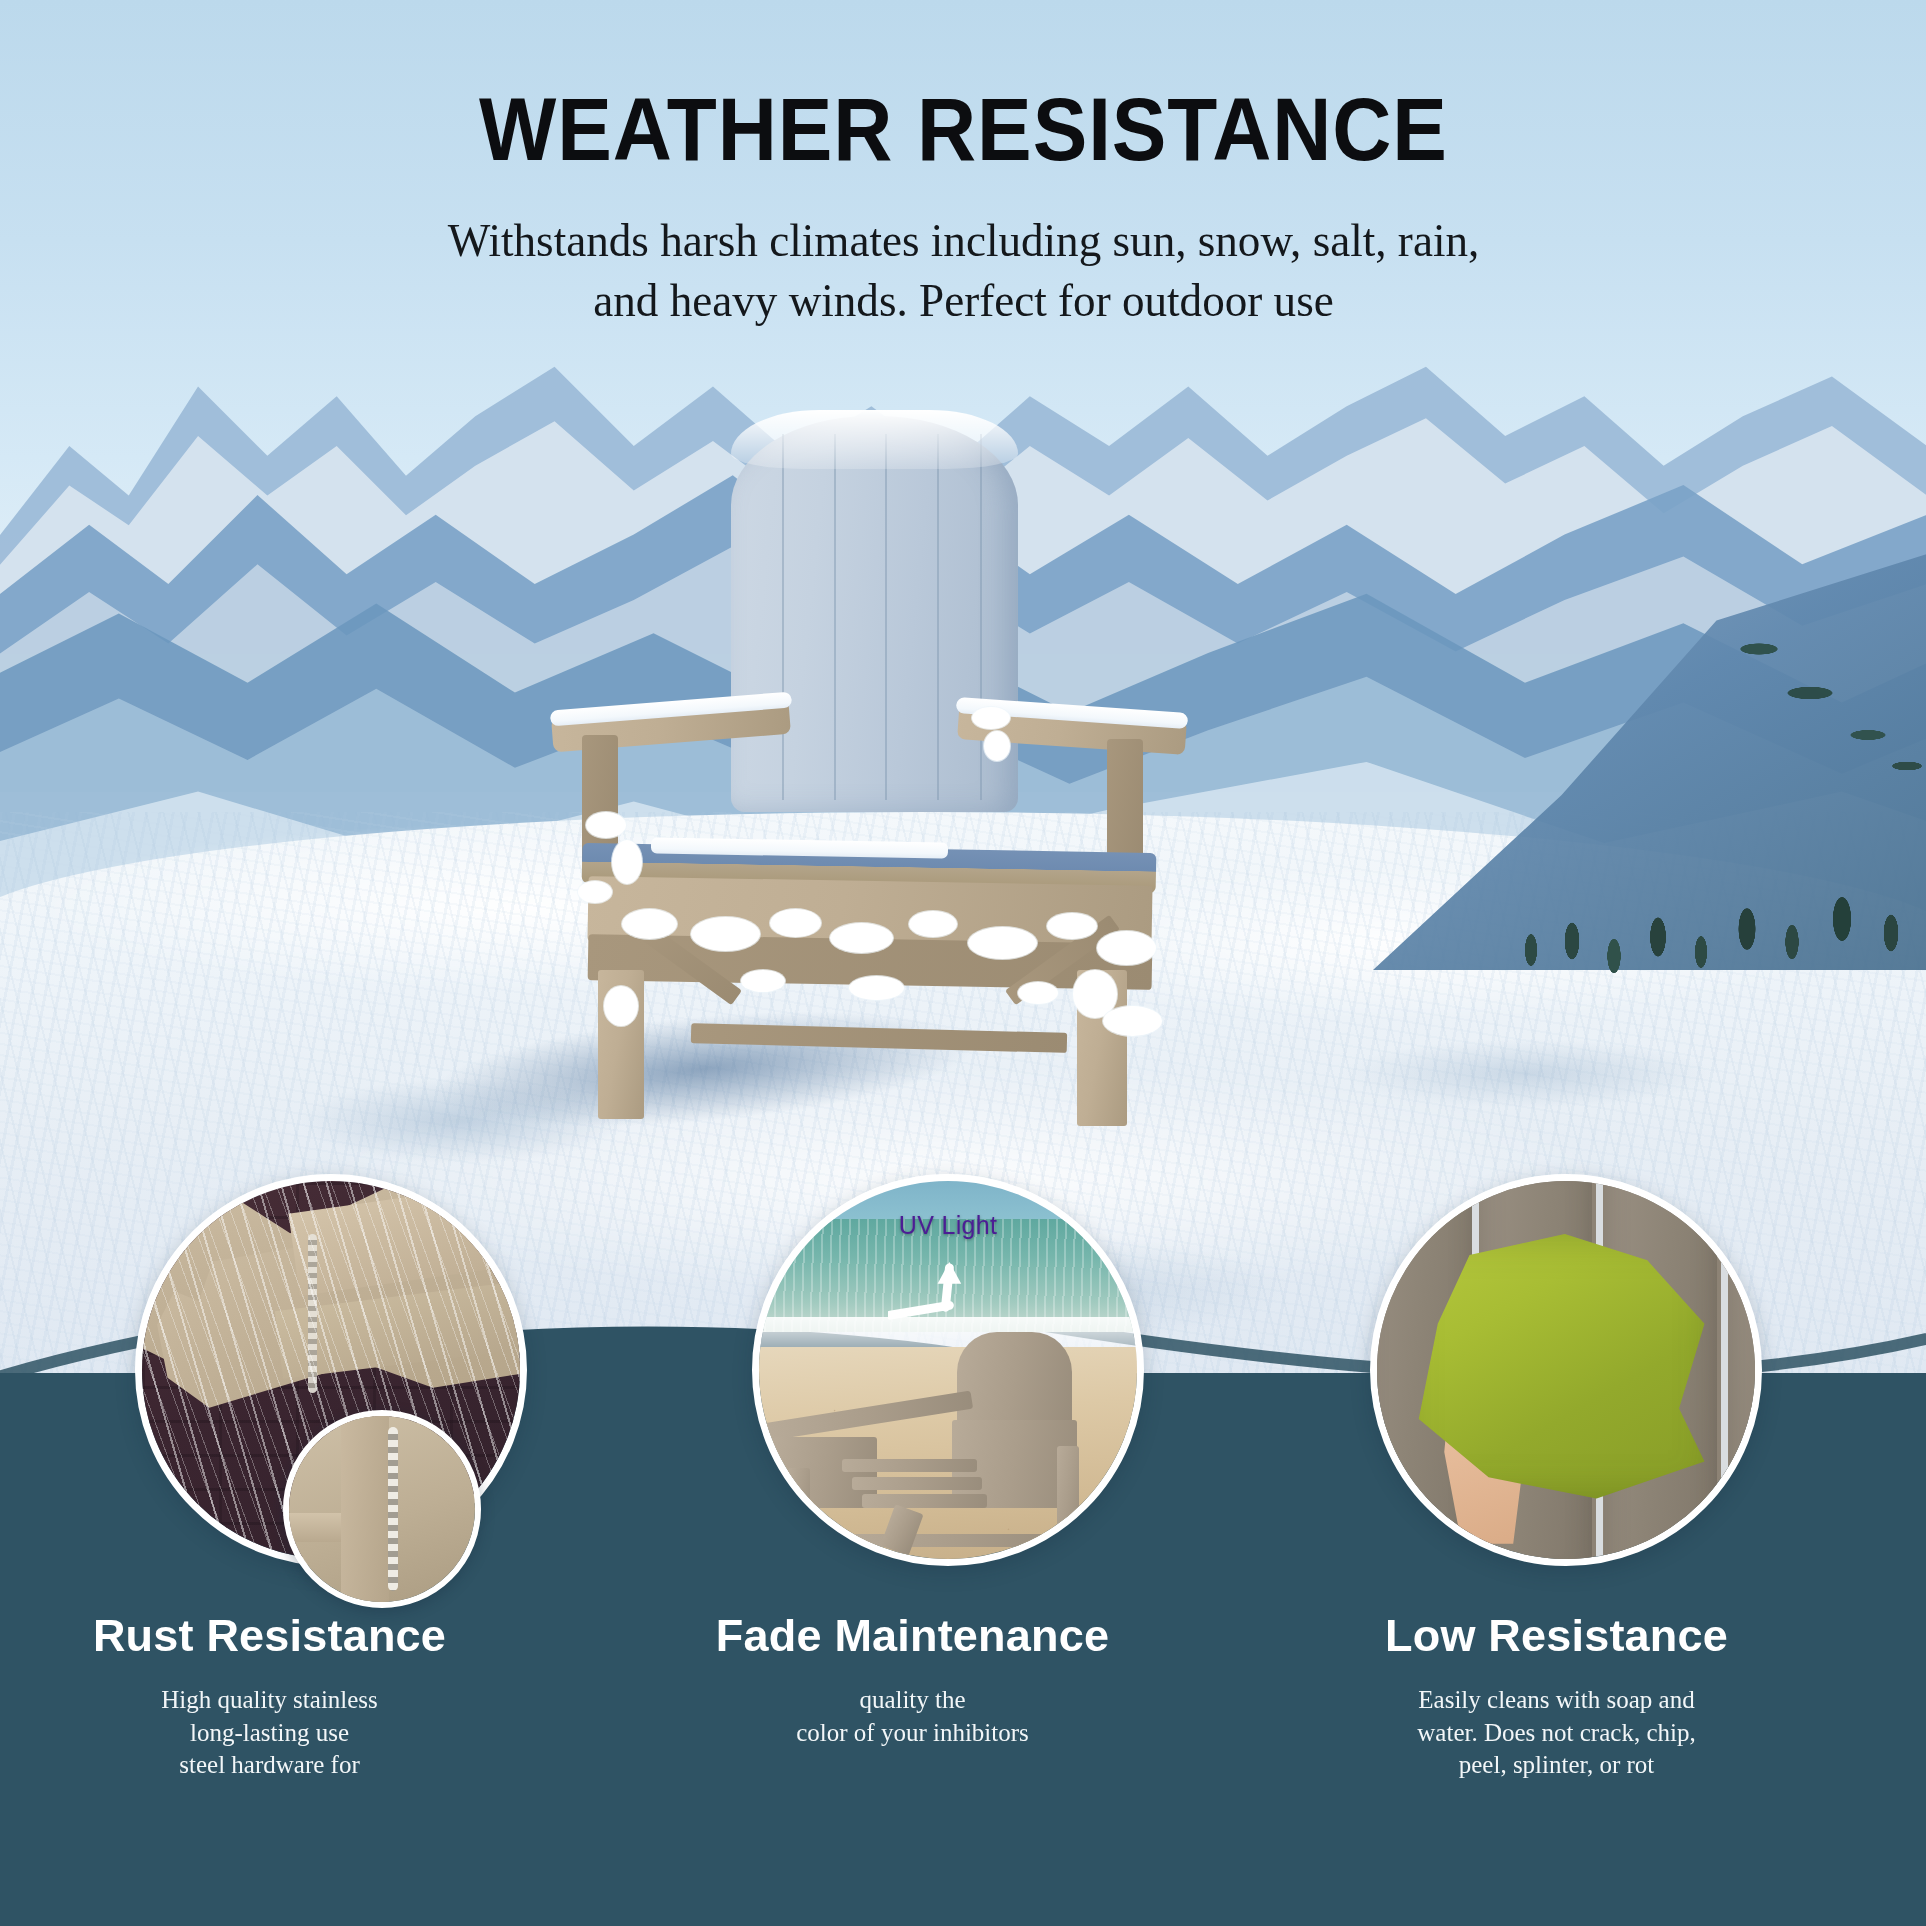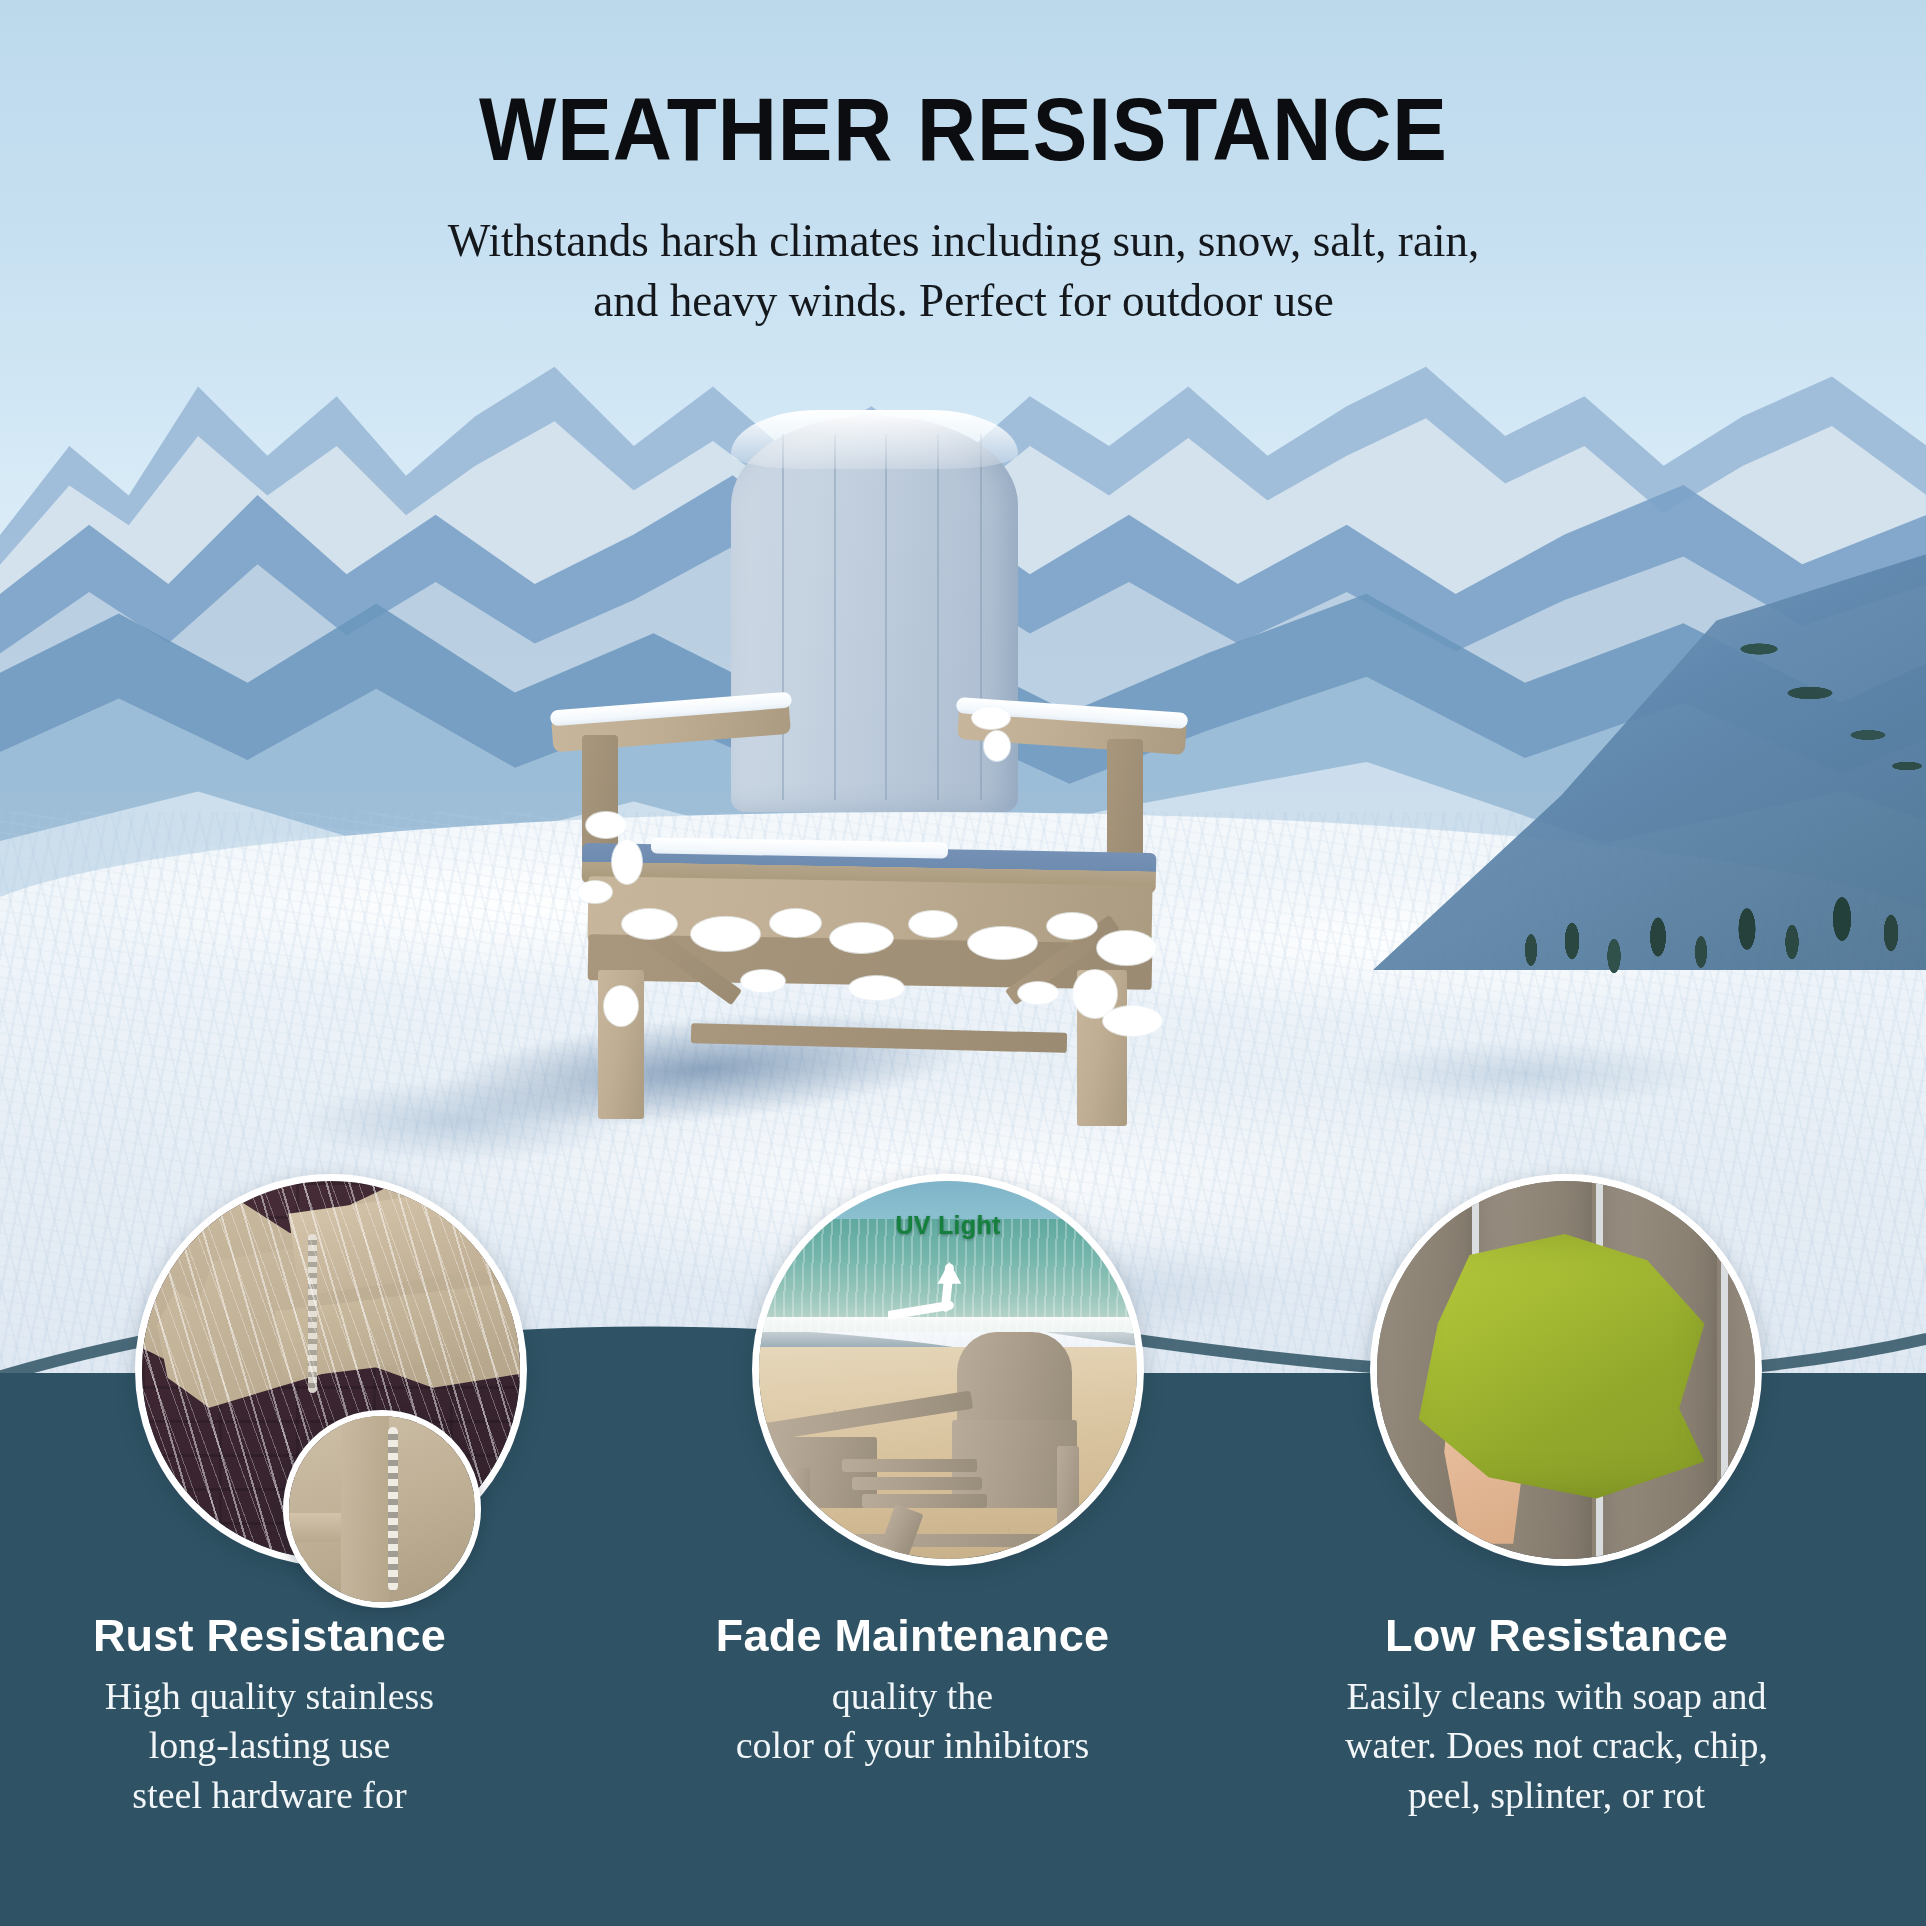--- a/index.html
+++ b/index.html
@@ -297,21 +297,21 @@
     background-image:
       radial-gradient(circle 2px at 20% 30%, rgba(160,130,94,.5), transparent 60%),
       radial-gradient(circle 3px at 55% 52%, rgba(160,130,94,.4), transparent 60%),
       radial-gradient(circle 2px at 78% 24%, rgba(160,130,94,.45), transparent 60%),
       radial-gradient(circle 3px at 36% 74%, rgba(160,130,94,.35), transparent 60%),
       radial-gradient(circle 2px at 66% 86%, rgba(160,130,94,.4), transparent 60%);
     opacity:.8;
   }
   .uvlabel {
     position:absolute; left:50%; top:8%; transform:translateX(-50%);
-    color:#15803d; font-size:25px; font-weight:bold; letter-spacing:0.3px;
+    color:#4c1d95; font-size:25px; font-weight:normal; letter-spacing:0.3px;
     text-shadow:0 1px 3px rgba(0,0,0,.35); z-index:5; white-space:nowrap;
   }
   .uv-arrow { position:absolute; left:34%; top:21%; width:109px; height:69px; z-index:5; }
   .bchair { position:absolute; left:30%; top:40%; width:66%; height:58%; z-index:4; }
   .bc { position:absolute; background:linear-gradient(100deg,#b8ab99 0%,#aa9d8b 50%,#998d7c 100%); border-radius:3px; }
 
   
   .slats { position:absolute; inset:0; background:#8d8375; }
   .slat {
     position:absolute; top:-6%; height:112%; width:30%;
@@ -342,23 +342,23 @@
   
   .fcol { position:absolute; width:515px; text-align:center; z-index:22; }
   .fcol-1 { left:12px;   top:1610px; }
   .fcol-2 { left:655px;  top:1610px; }
   .fcol-3 { left:1299px; top:1610px; }
   .fc-title {
     font-family:"Liberation Sans", sans-serif;
     font-weight:bold; font-size:45px; color:#ffffff; letter-spacing:0.2px;
   }
   .fc-desc {
-    margin-top:10px;
+    margin-top:22px;
     font-family:"Liberation Serif", serif;
-    font-size:38px; line-height:1.3; color:#f2f6f8;
+    font-size:25px; line-height:1.3; color:#f2f6f8;
   }
 </style>
 </head>
 <body>
 
 <div id="canvas">
 
   <div class="sky"></div>
 
   <svg class="mtn-layer mtn-far" viewBox="0 0 1946 330" preserveAspectRatio="none">

